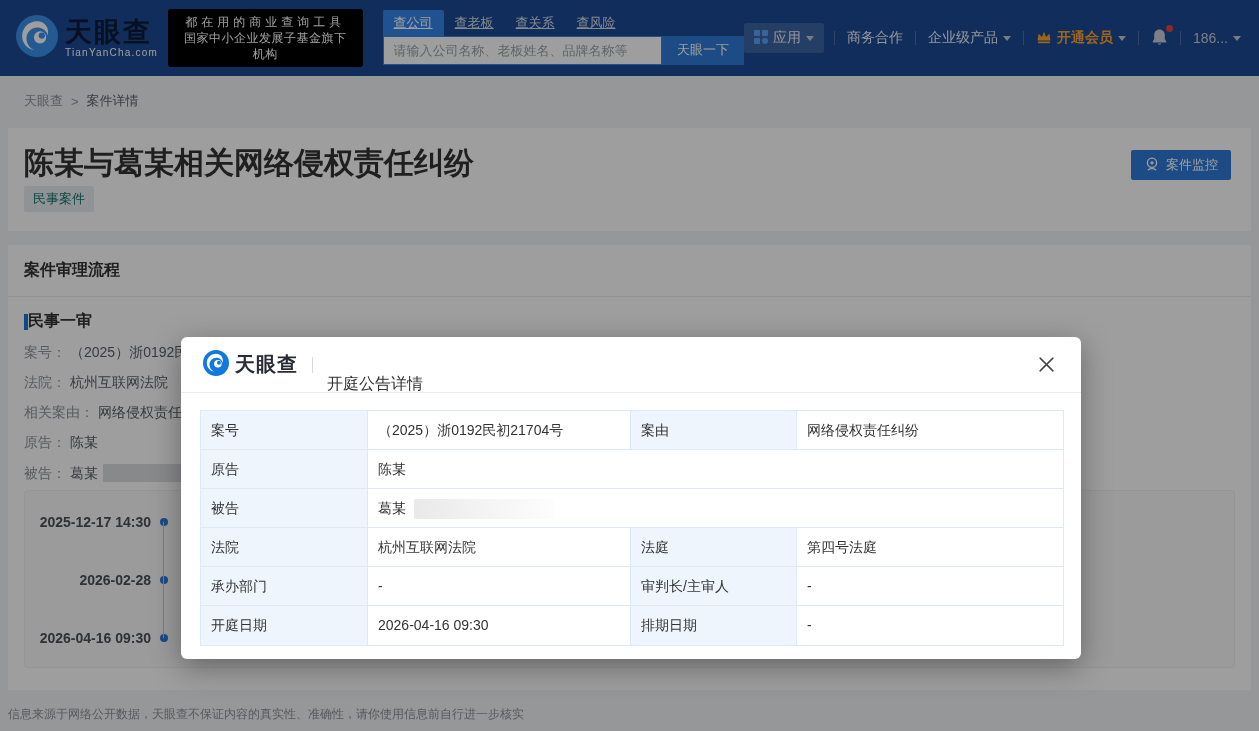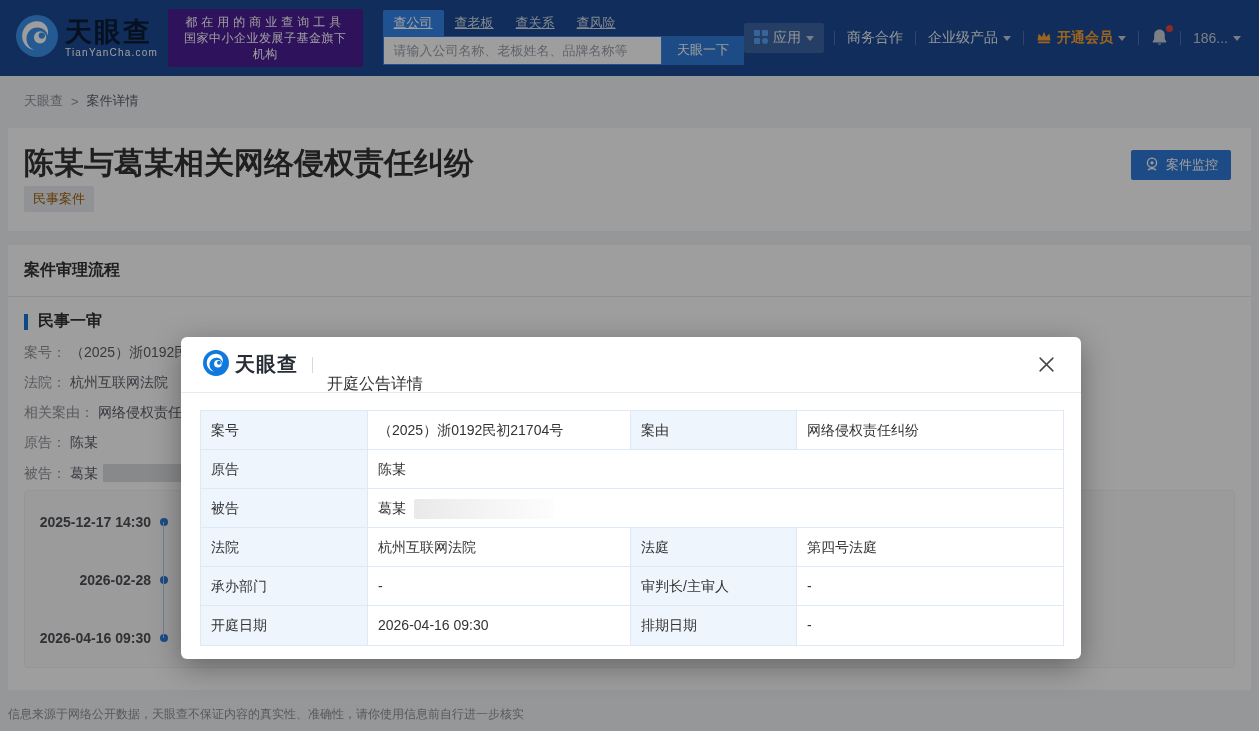--- a/index.html
+++ b/index.html
@@ -9,21 +9,21 @@
     background:#f3f4f6;
     font-family:"Liberation Sans","DejaVu Sans",sans-serif;
     color:#333;
   }
   
   .top-header { position:absolute; top:0; left:0; right:0; height:76px; background:#1a4a94; display:flex; align-items:center; padding:0 16px; }
   .logo-wrap { display:flex; align-items:center; gap:7px; }
   .logo-text-block { display:flex; flex-direction:column; }
   .logo-name { font-size:27px; font-weight:800; color:#0b1a33; letter-spacing:2px; line-height:27px; }
   .logo-domain { font-size:10px; color:#ffffff; letter-spacing:1.2px; margin-top:1px; }
-  .promo-badge { margin-left:10px; background:#4c1d95; border-radius:3px; padding:5px 10px; text-align:center; }
+  .promo-badge { margin-left:10px; background:#000000; border-radius:3px; padding:5px 10px; text-align:center; }
   .promo-line1 { color:#ffffff; font-size:12px; letter-spacing:4px; line-height:16px; }
   .promo-line2 { color:#ffffff; font-size:12px; letter-spacing:0.5px; line-height:16px; }
   .search-block { margin-left:20px; width:388px; }
   .search-tabs { display:flex; height:24px; align-items:flex-end; }
   .stab { font-size:13px; color:#d7dde6; padding:4px 11px; cursor:pointer;text-decoration:underline; }
   .stab.active { background:#3585ec; color:#fff; border-radius:2px 2px 0 0; }
   .search-row { display:flex; height:29px; }
   .search-input { flex:1; height:29px; border:1px solid #3585ec; background:#fff; padding:0 10px; font-size:13px; color:#333; outline:none; }
   .search-input::placeholder { color:#9aa0a8; }
   .search-btn { width:82px; height:29px; background:#2e79d8; color:#fff; border:none; font-size:13px; cursor:pointer; }
@@ -35,26 +35,26 @@
   .vip-label { color:#ffa02e; font-weight:700; }
   .bell-wrap { position:relative; display:flex; align-items:center; }
   .bell-dot { position:absolute; top:-3px; right:-3px; width:7px; height:7px; border-radius:50%; background:#e5453a; }
   .phone-label { color:#c9ccd2; font-size:14px; }
   
   .breadcrumb { position:absolute; top:92px; left:24px; font-size:13px; color:#8e939b; display:flex; gap:8px; align-items:center; }
   .crumb-current { color:#5d626b; }
   
   .title-card { position:absolute; left:8px; right:8px; top:128px; height:103px; background:#fff; }
   .case-title { margin:22px 0 0 16px; font-size:30px; line-height:26px; font-weight:700; color:#333; }
-  .case-badge { display:inline-block; margin:10px 0 0 16px; background:#e9ecf1; color:#a16207; font-size:13px; padding:4px 9px; border-radius:2px; }
+  .case-badge { display:inline-block; margin:10px 0 0 16px; background:#e9ecf1; color:#0f766e; font-size:13px; padding:4px 9px; border-radius:2px; }
   .monitor-btn { position:absolute; right:20px; top:22px; height:30px; background:#2e79d8; border:none; border-radius:2px; color:#ffffff; font-size:13px; display:flex; align-items:center; gap:6px; padding:0 13px; cursor:pointer; }
   
   .main-card { position:absolute; left:8px; right:8px; top:245px; height:445px; background:#fff; }
   .section-header { padding:15px 16px; font-size:16px; font-weight:700; color:#333; border-bottom:1px solid #e9ebee; }
-  .stage-row { margin:14px 16px 0; display:flex; align-items:center; gap:10px; }
+  .stage-row { margin:14px 16px 0; display:flex; align-items:center; }
   .stage-bar { width:4px; height:16px; background:#1677d2; }
   .stage-title { font-size:16px; font-weight:700; color:#333; }
   .case-fields { margin:12px 16px 0; }
   .field-row { margin-bottom:14px; font-size:14px; height:16px; line-height:16px; white-space:nowrap; }
   .f-label { color:#8f939b; margin-right:4px;text-align:right; }
   .f-value { color:#5a5e66; }
   .bg-redact { display:inline-block; width:82px; height:18px; background:#dcdee1; border-radius:1px; margin-left:5px; vertical-align:-4px; }
   .timeline-card { position:absolute; left:16px; right:16px; top:245px; height:178px; background:#fafbfc; border:1px solid #eef0f3; border-radius:4px; }
   .tl-date { position:absolute; left:0; width:126px; text-align:right; font-size:14px; font-weight:700; color:#4c4f54; height:18px; line-height:18px; }
   .tl-dot { position:absolute; left:135px; width:8px; height:8px; border-radius:50%; background:#2e79d8; }

